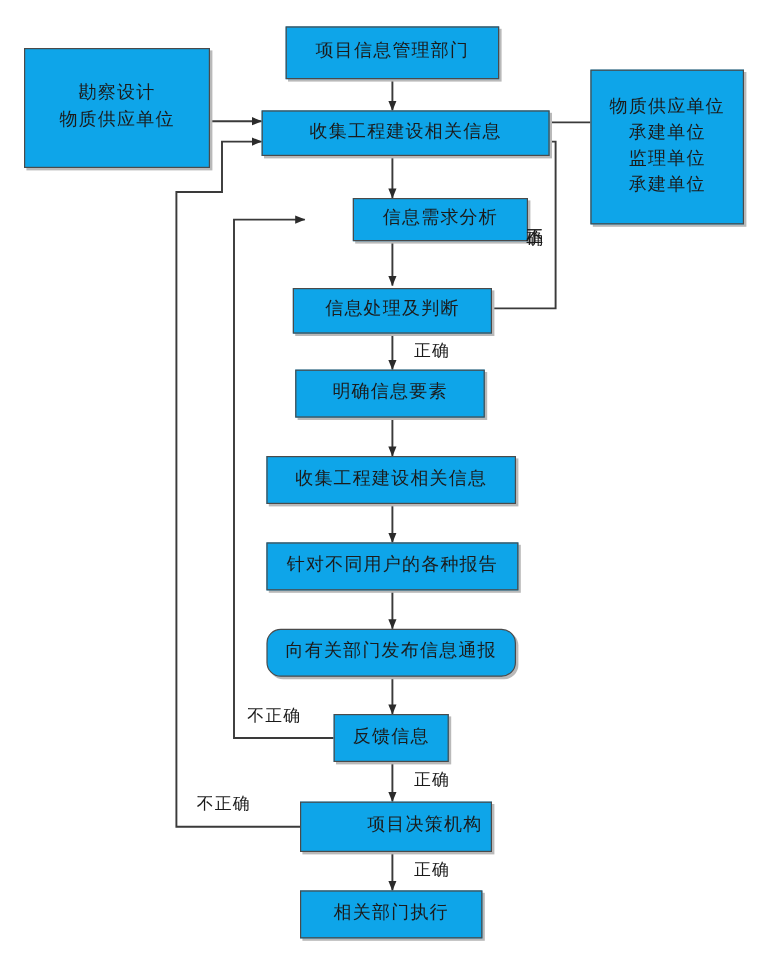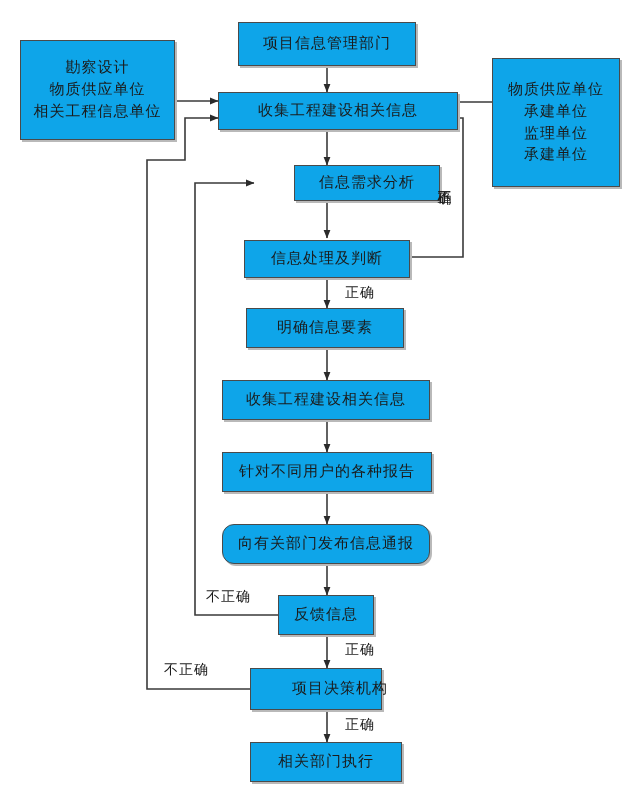--- a/index.html
+++ b/index.html
@@ -90,21 +90,20 @@
       </g>
   </svg>
 
   <div id="node-layer">
       <div class="node" style="left: 238px; top: 22px; width: 178px; height: 44px;">
         <div class="ln">项目信息管理部门</div>
       </div>
       <div class="node multi" style="left: 20px; top: 40px; width: 155px; height: 100px;">
         <div class="ln">勘察设计</div>
         <div class="ln">物质供应单位</div>
-        <div class="ln">相关工程信息单位</div>
       </div>
       <div class="node multi" style="left: 492px; top: 58px; width: 128px; height: 129px;">
         <div class="ln">物质供应单位</div>
         <div class="ln">承建单位</div>
         <div class="ln">监理单位</div>
         <div class="ln">承建单位</div>
       </div>
       <div class="node" style="left: 218px; top: 92px; width: 240px; height: 38px;">
         <div class="ln">收集工程建设相关信息</div>
       </div>
@@ -122,21 +121,21 @@
       </div>
       <div class="node" style="left: 222px; top: 452px; width: 210px; height: 40px;">
         <div class="ln">针对不同用户的各种报告</div>
       </div>
       <div class="node" style="left: 222px; top: 524px; width: 208px; height: 40px; border-radius: 12px;">
         <div class="ln">向有关部门发布信息通报</div>
       </div>
       <div class="node" style="left: 278px; top: 595px; width: 96px; height: 40px;">
         <div class="ln">反馈信息</div>
       </div>
-      <div class="node" style="left: 250px; top: 668px; width: 132px; height: 42px; padding-left: 48px;">
+      <div class="node" style="left: 250px; top: 668px; width: 160px; height: 42px; padding-left: 48px;">
         <div class="ln">项目决策机构</div>
       </div>
       <div class="node" style="left: 250px; top: 742px; width: 152px; height: 40px;">
         <div class="ln">相关部门执行</div>
       </div>
     </div>
   <div id="label-layer">
       <div class="edge-label vert" style="left: 437px; top: 180px;">不正确</div>
       <div class="edge-label" style="left: 345px; top: 284px;">正确</div>
       <div class="edge-label" style="left: 206px; top: 588px;">不正确</div>

